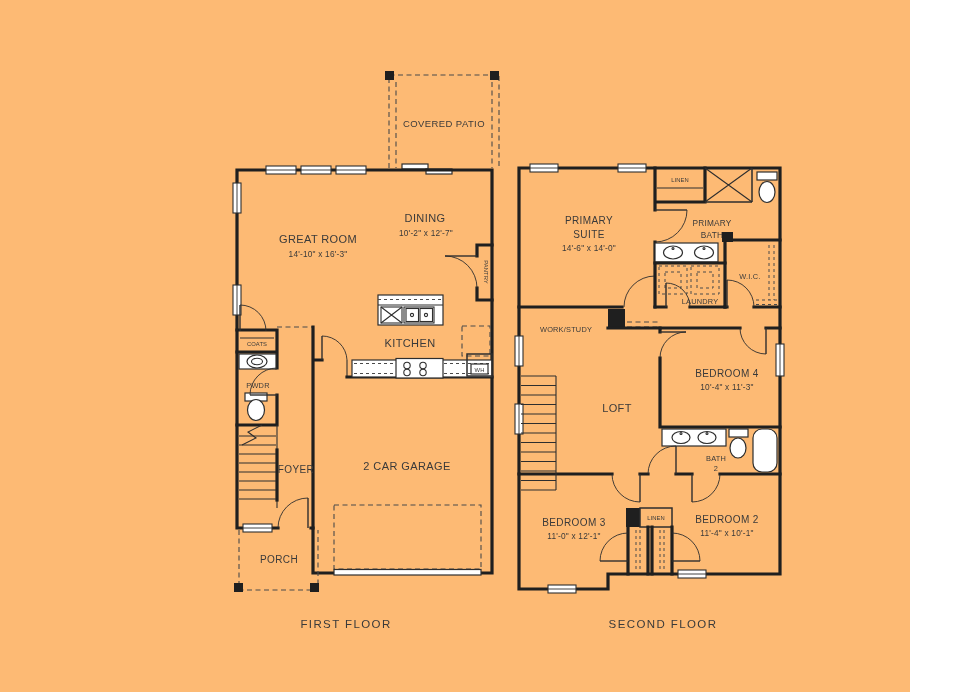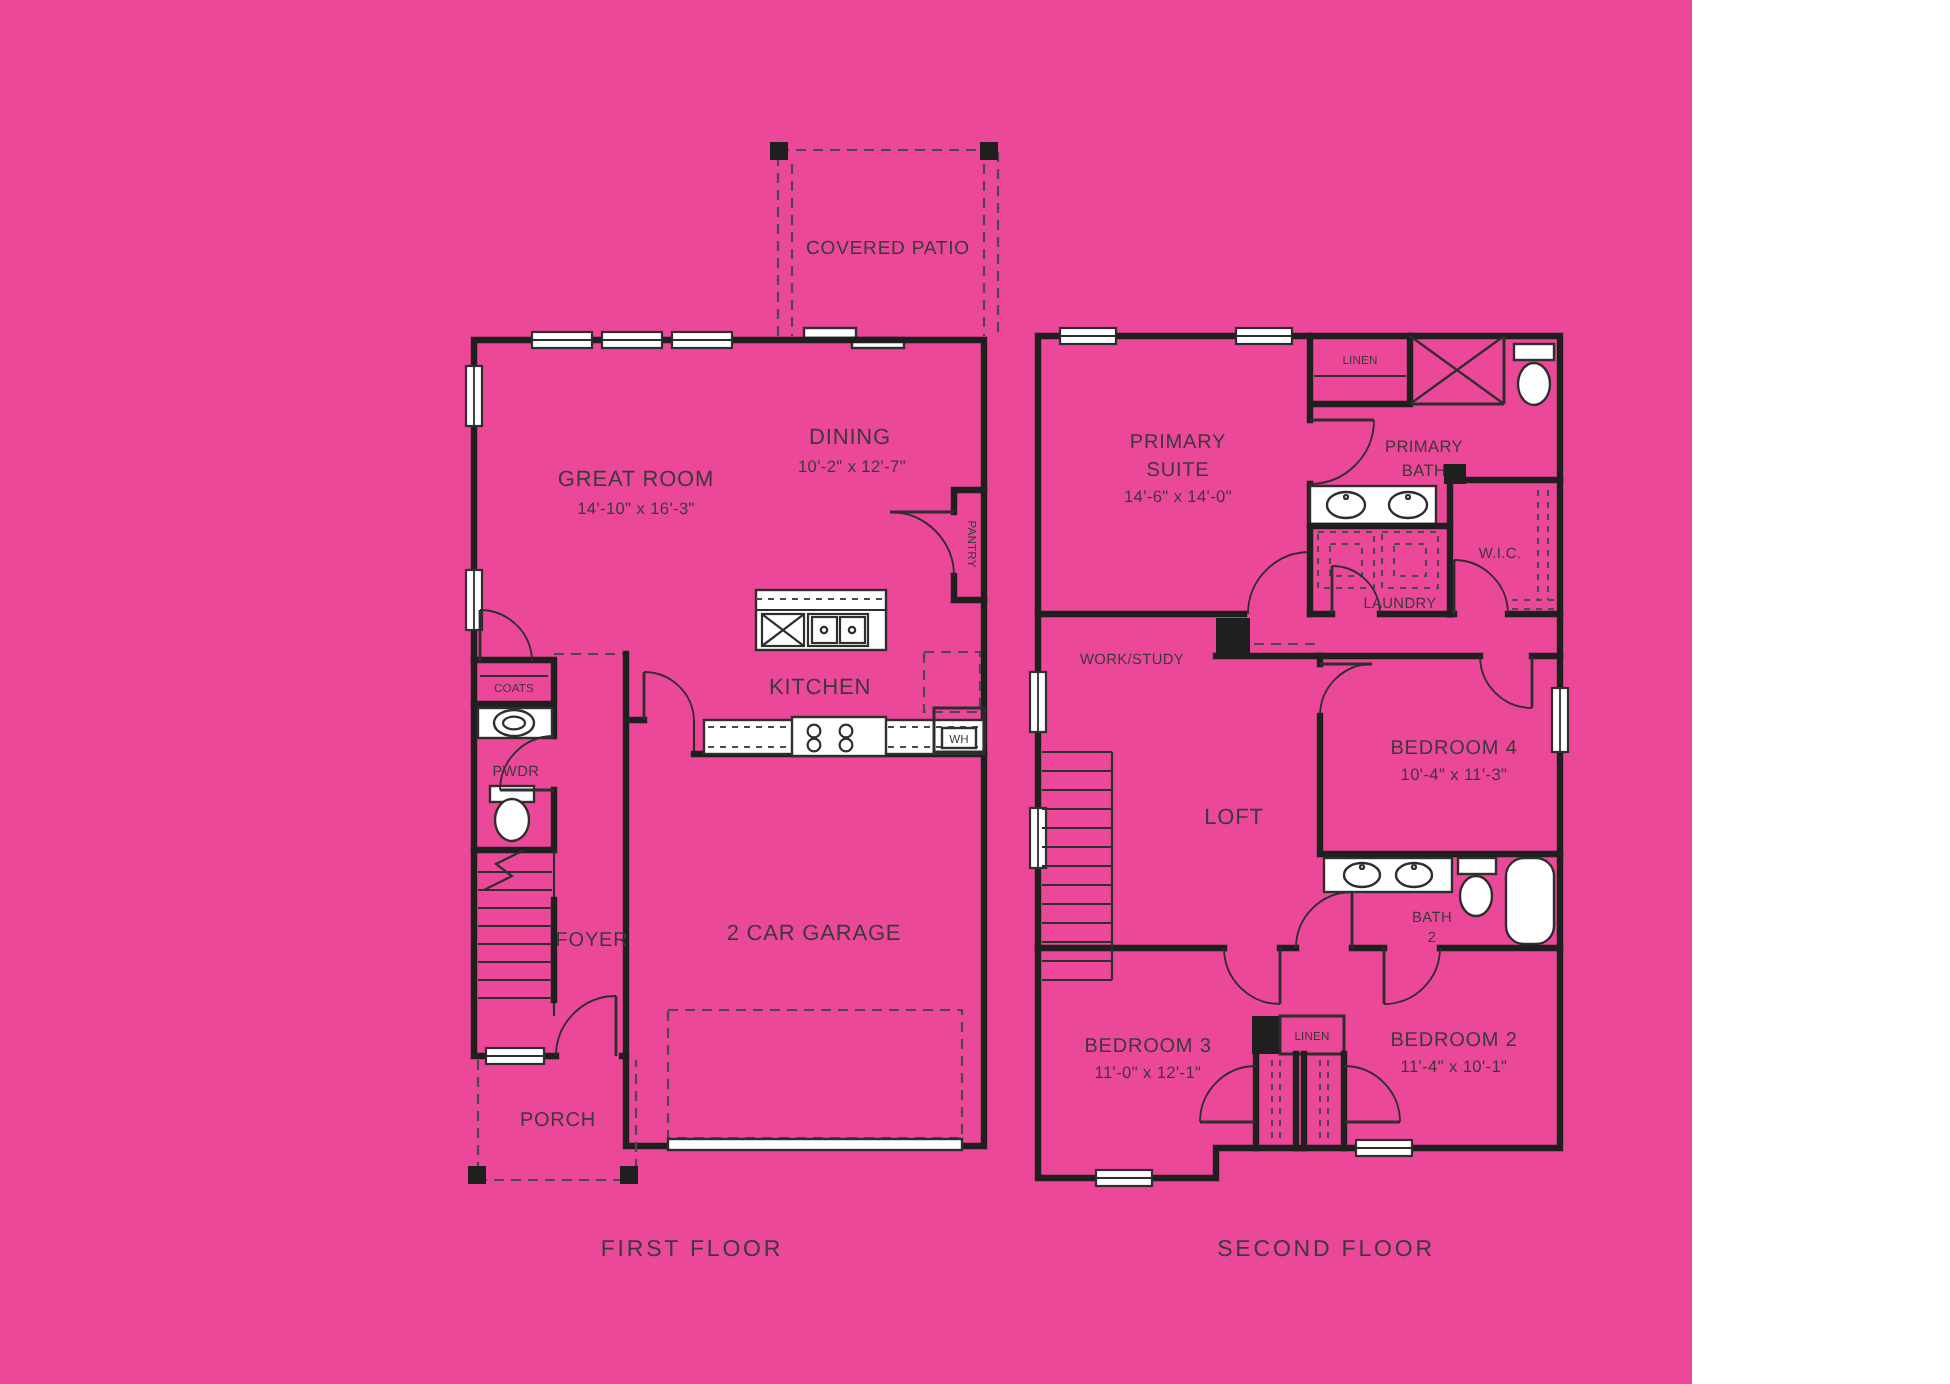--- a/index.html
+++ b/index.html
@@ -1,16 +1,16 @@
 <!DOCTYPE html>
 <html><head>
 <meta charset="utf-8">
 <style>
   html,body{margin:0;padding:0;background:#ffffff;}
-  .page{position:relative;width:846px;height:692px;background:#ec4899;overflow:hidden;}
+  .page{position:relative;width:910px;height:692px;background:#fdba74;overflow:hidden;}
   svg{display:block;}
   .wall{stroke:#1f1f1f;stroke-width:3.2;fill:none;stroke-linecap:square;}
   .wallf{fill:#1f1f1f;stroke:none;}
   .thin{stroke:#2e2e2e;stroke-width:1.1;fill:none;}
   .thin15{stroke:#2e2e2e;stroke-width:1.5;fill:none;}
   .fix{stroke:#2e2e2e;stroke-width:1.2;fill:#ffffff;}
   .dash{stroke:#4a4a4a;stroke-width:1.1;fill:none;stroke-dasharray:5 3.5;}
   .dash2{stroke:#4a4a4a;stroke-width:1;fill:none;stroke-dasharray:3 3;}
   .leaf{stroke:#2e2e2e;stroke-width:1.4;fill:none;}
   .arc{stroke:#2e2e2e;stroke-width:0.9;fill:none;}

